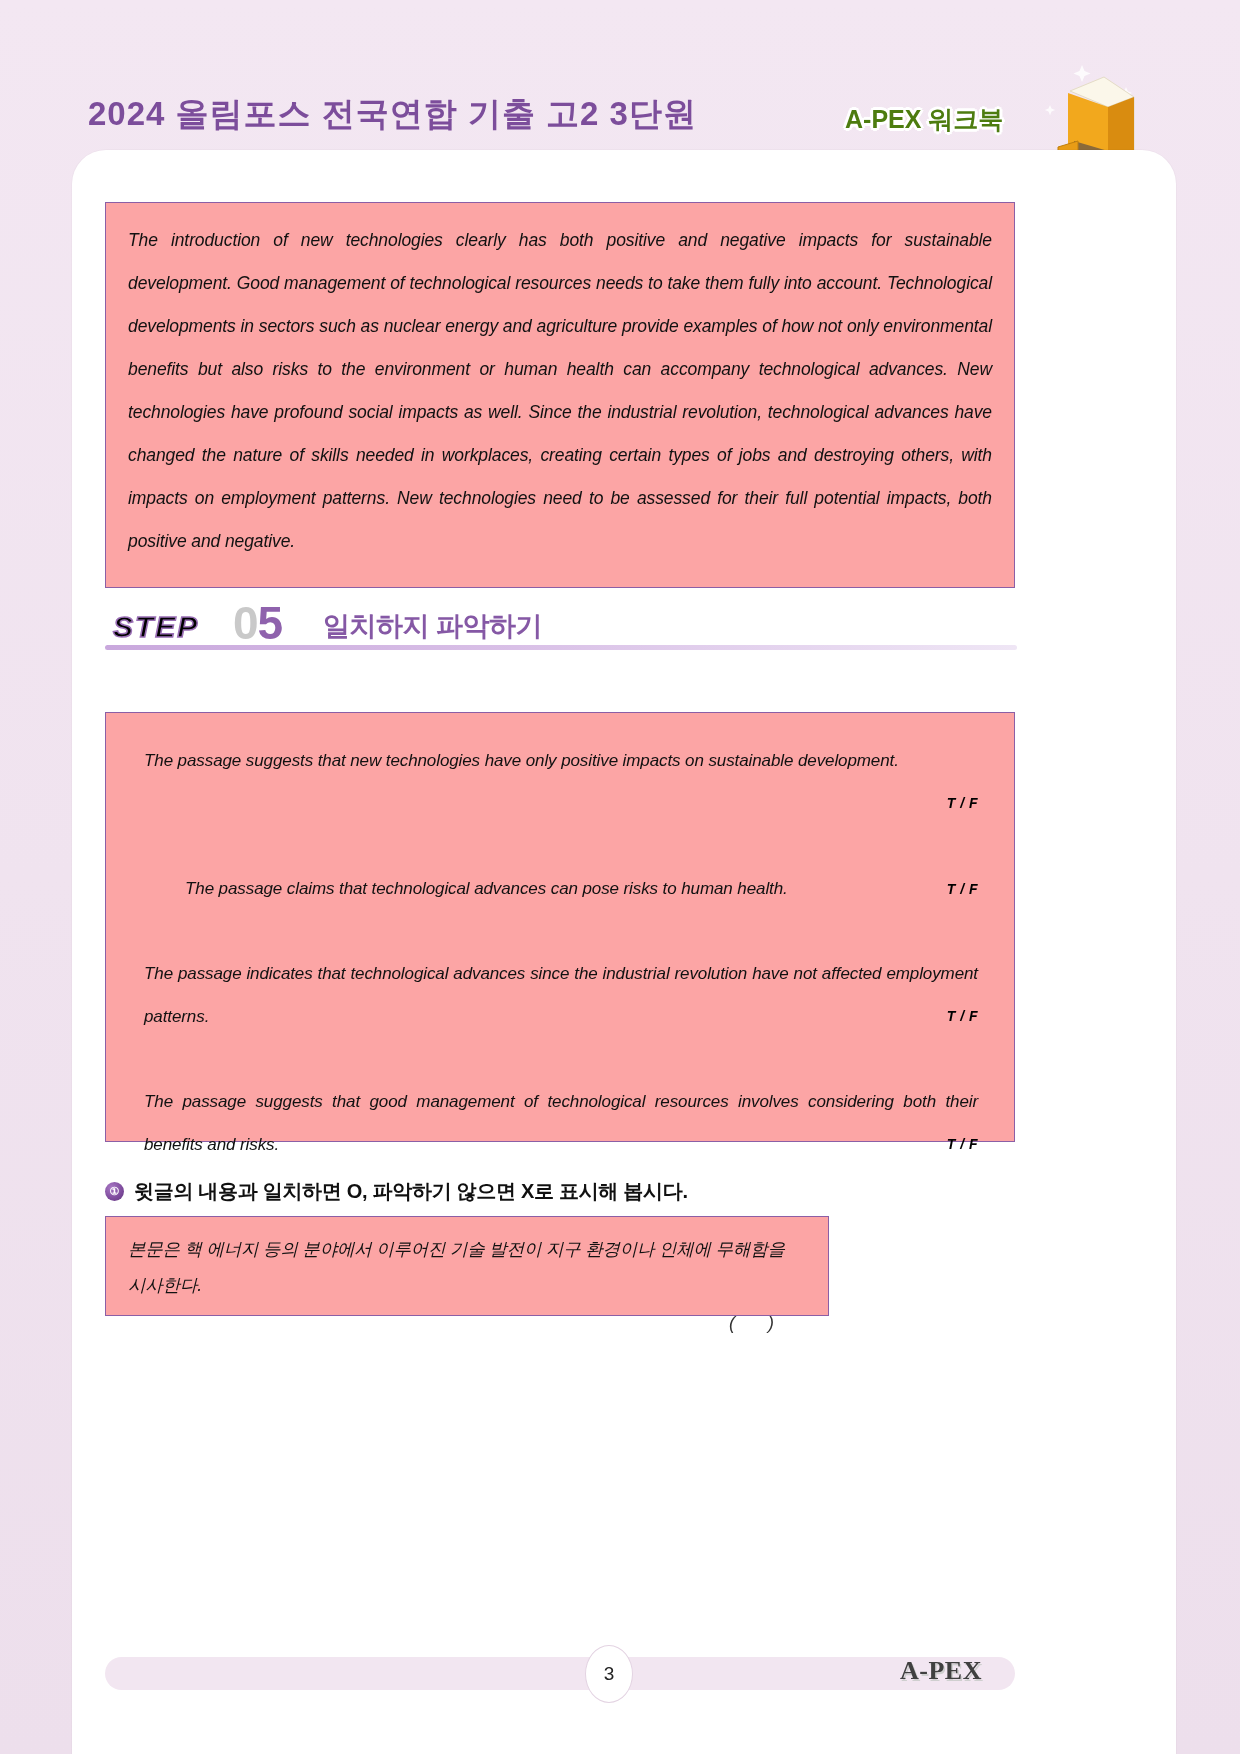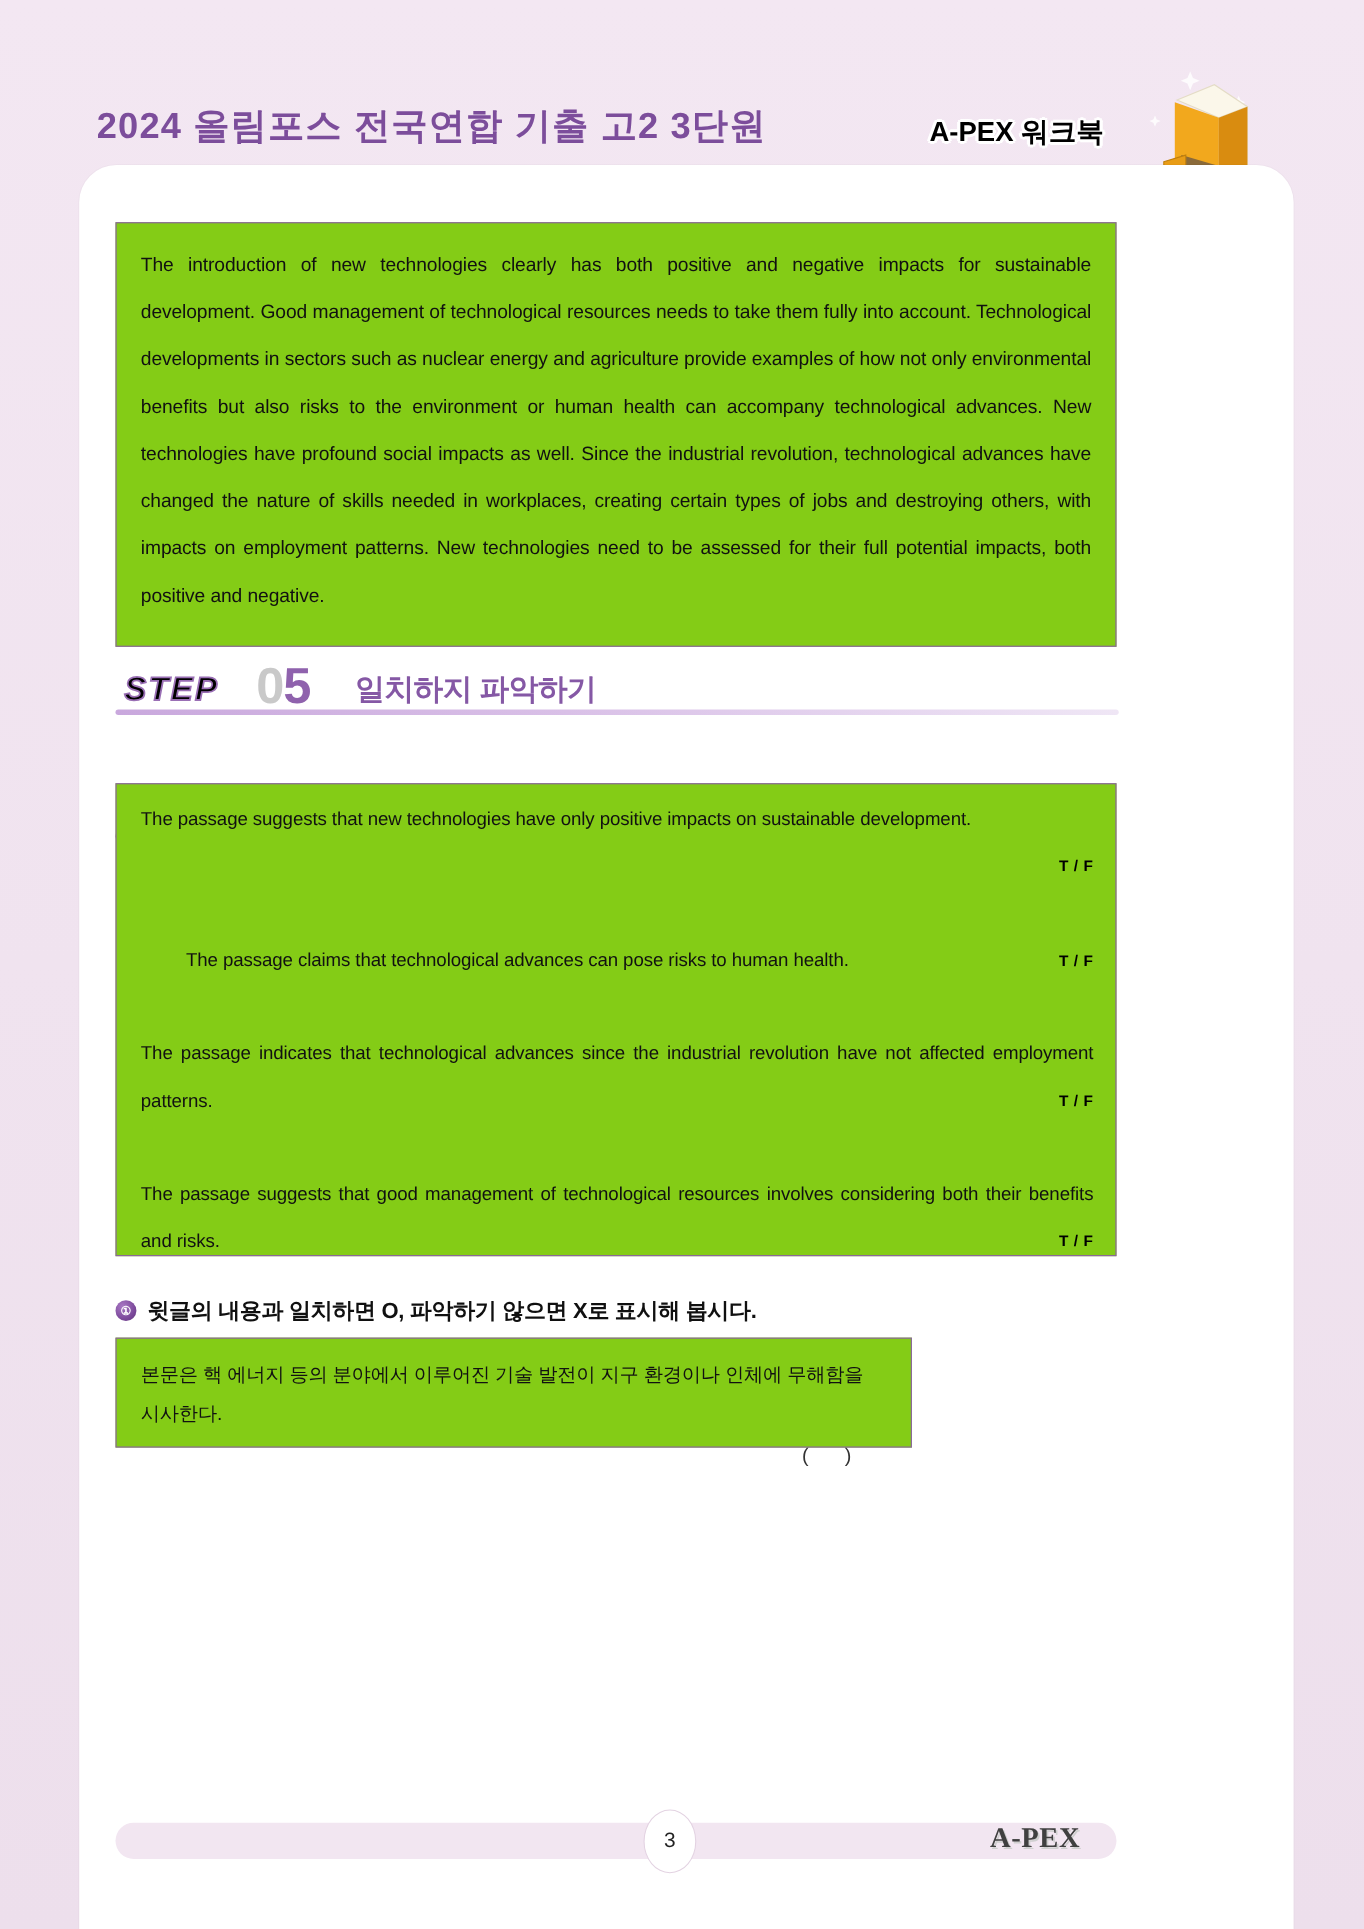--- a/index.html
+++ b/index.html
@@ -38,21 +38,21 @@
     color: #7c4d9b;
     letter-spacing: 1px;
     white-space: nowrap;
   }
   .badge {
     position: absolute;
     left: 845px;
     top: 103px;
     font-size: 25px;
     font-weight: bold;
-    color: #000000;
+    color: #4d7c0f;
     letter-spacing: 0px;
     white-space: nowrap;
     text-shadow:
       -2px -2px 0 #ffffff,  2px -2px 0 #ffffff,
       -2px  2px 0 #ffffff,  2px  2px 0 #ffffff,
       -3px  0   0 #ffffff,  3px  0   0 #ffffff,
        0   -3px 0 #ffffff,  0    3px 0 #ffffff;
   }
   .book-icon {
     position: absolute;
@@ -72,22 +72,23 @@
     background: #ffffff;
     border-top-left-radius: 34px;
     border-top-right-radius: 34px;
     box-shadow: 0 0 0 1px rgba(0,0,0,0.02);
   }
 
   
   .box {
     position: absolute;
     border: 1.6px solid #8b5fa6;
-    background: #84cc16;
+    background: #fca5a5;
     box-sizing: border-box;
+    font-style: italic;
   }
 
   .passage-box {
     left: 105px;
     top: 202px;
     width: 910px;
     height: 386px;
     padding: 16px 22px 10px 22px;
   }
   .passage-text {
@@ -182,21 +183,21 @@
     white-space: nowrap;
     letter-spacing: -0.3px;
   }
 
   
   .tf-box {
     left: 105px;
     top: 712px;
     width: 910px;
     height: 430px;
-    padding: 0;
+    padding: 16px;
   }
   .tf-item {
     position: relative;
     padding: 0 20px 0 22px;
     box-sizing: border-box;
   }
   .tf-stmt {
     font-size: 17px;
     line-height: 43px;
     color: #111111;

